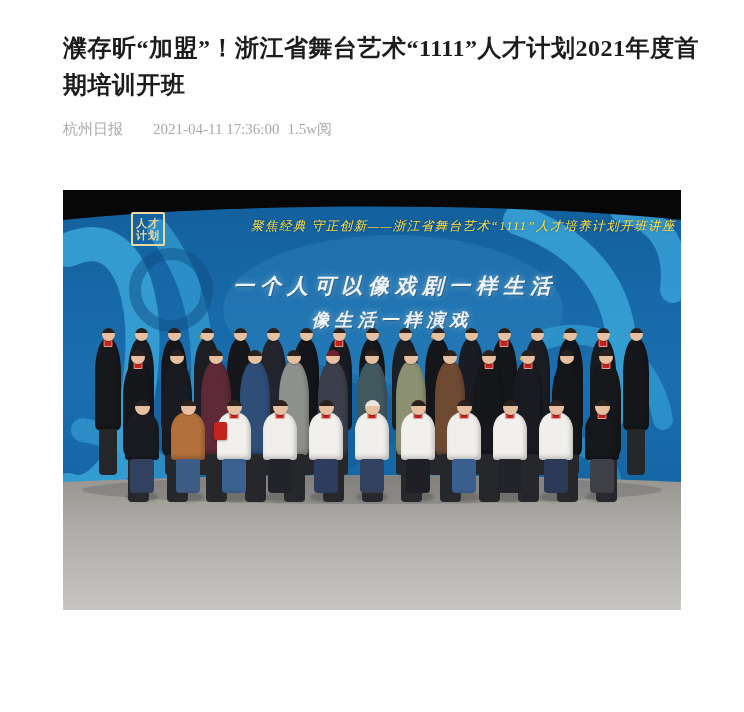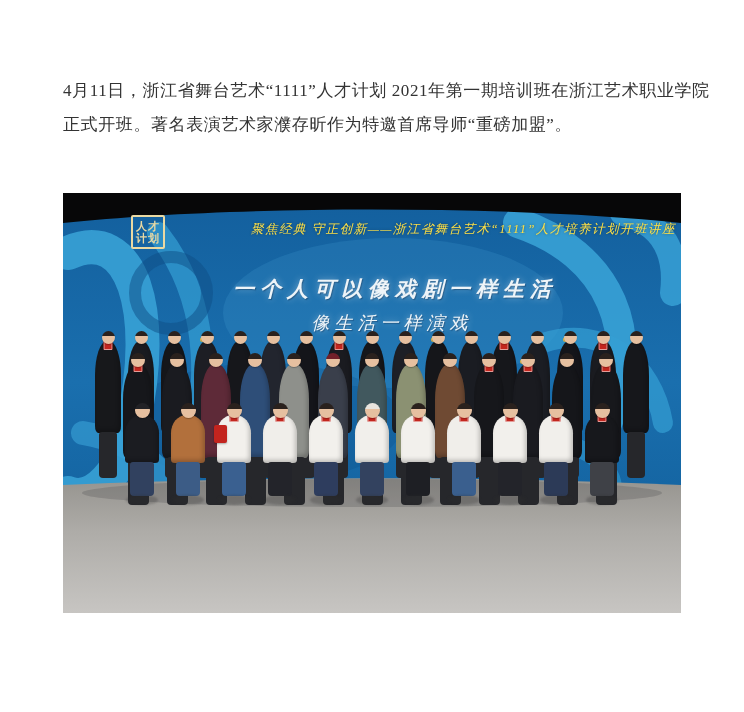--- a/index.html
+++ b/index.html
@@ -48,21 +48,21 @@
     left:188px;top:28px;font-size:12.5px;letter-spacing:1.5px;font-style:italic;
     color:#fde047;text-shadow:0 0 3px rgba(0,0,0,.4);
   }
   .slogan1{
     left:0;right:0;top:82px;text-align:center;padding-left:46px;
     font-size:21px;letter-spacing:6px;font-style:italic;font-weight:bold;
     text-shadow:0 0 7px rgba(255,255,255,.45),1px 1px 1px rgba(0,40,80,.5);
   }
   .slogan2{
     left:0;right:0;top:118px;text-align:center;padding-left:40px;
-    font-size:18px;letter-spacing:5px;font-style:italic;font-weight:normal;
+    font-size:18px;letter-spacing:5px;font-style:italic;font-weight:bold;
     text-shadow:0 0 7px rgba(255,255,255,.45),1px 1px 1px rgba(0,40,80,.5);
   }
 
   
   .people-layer{position:absolute;inset:0;}
   .crowd-row{position:absolute;left:0;right:0;display:flex;justify-content:center;}
   .figure{display:flex;flex-direction:column;align-items:center;position:relative;flex:0 0 auto;}
   .head{border-radius:50%;z-index:2;box-shadow:0 1px 1px rgba(0,0,0,.25);}
   .f-body{
     width:100%;margin-top:-3px;
@@ -80,24 +80,29 @@
         box-shadow:0 1px 2px rgba(0,0,0,.3);}
   .with-shadow .figure::after{
     content:'';position:absolute;bottom:-9px;left:2%;width:96%;height:10px;border-radius:50%;
     background:rgba(45,45,48,.28);filter:blur(1px);
   }
 </style>
 </head>
 <body>
 
 <div class="content">
-
-
-
-  <p class="paragraph">4月11日，浙江省舞台艺术“1111”人才计划 2021年第一期培训班在浙江艺术职业学院正式开班。著名表演艺术家濮存昕作为特邀首席导师“重磅加盟”。</p>
+  <h1 class="title">濮存昕“加盟”！浙江省舞台艺术“1111”人才计划2021年度首期培训开班</h1>
+
+  <div class="meta-row">
+    <span class="meta-source">杭州日报</span>
+    <span class="meta-datetime">2021-04-11 17:36:00</span>
+    <span class="meta-views">1.5w阅</span>
+  </div>
+
+
 </div>
 
 <div class="photo">
   <svg class="backdrop" width="618" height="420" viewBox="0 0 618 420" preserveAspectRatio="none" aria-hidden="true">
     <defs>
       <linearGradient id="screenGrad" x1="0" y1="0" x2="0" y2="1">
         <stop offset="0" stop-color="#135f9d"></stop>
         <stop offset="0.45" stop-color="#1a6fae"></stop>
         <stop offset="1" stop-color="#0f5b97"></stop>
       </linearGradient>

